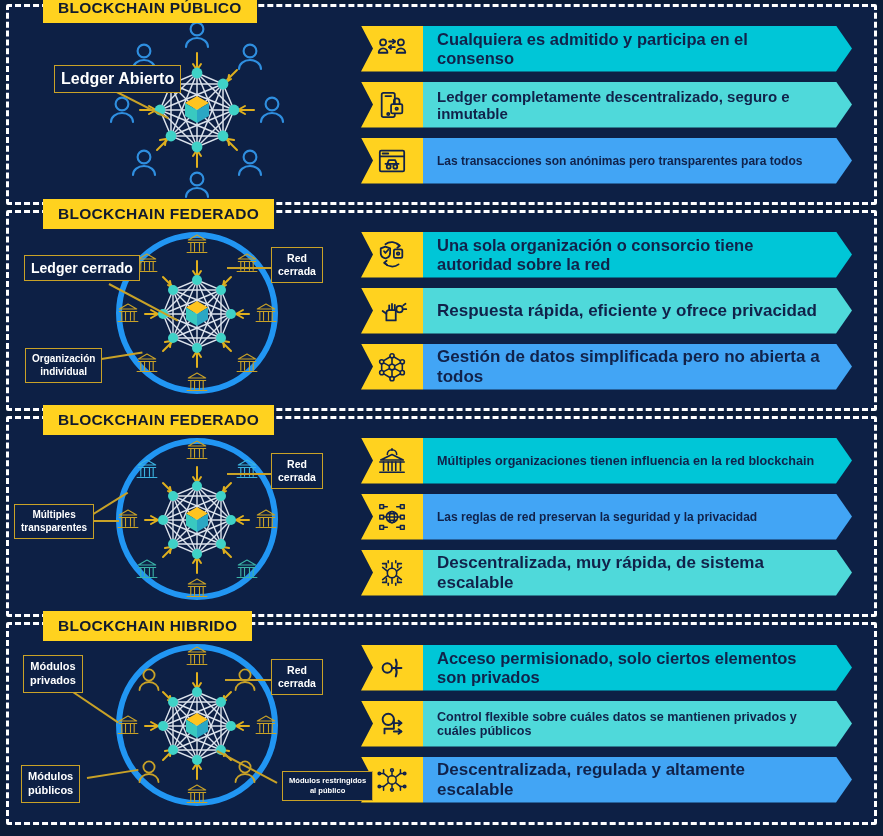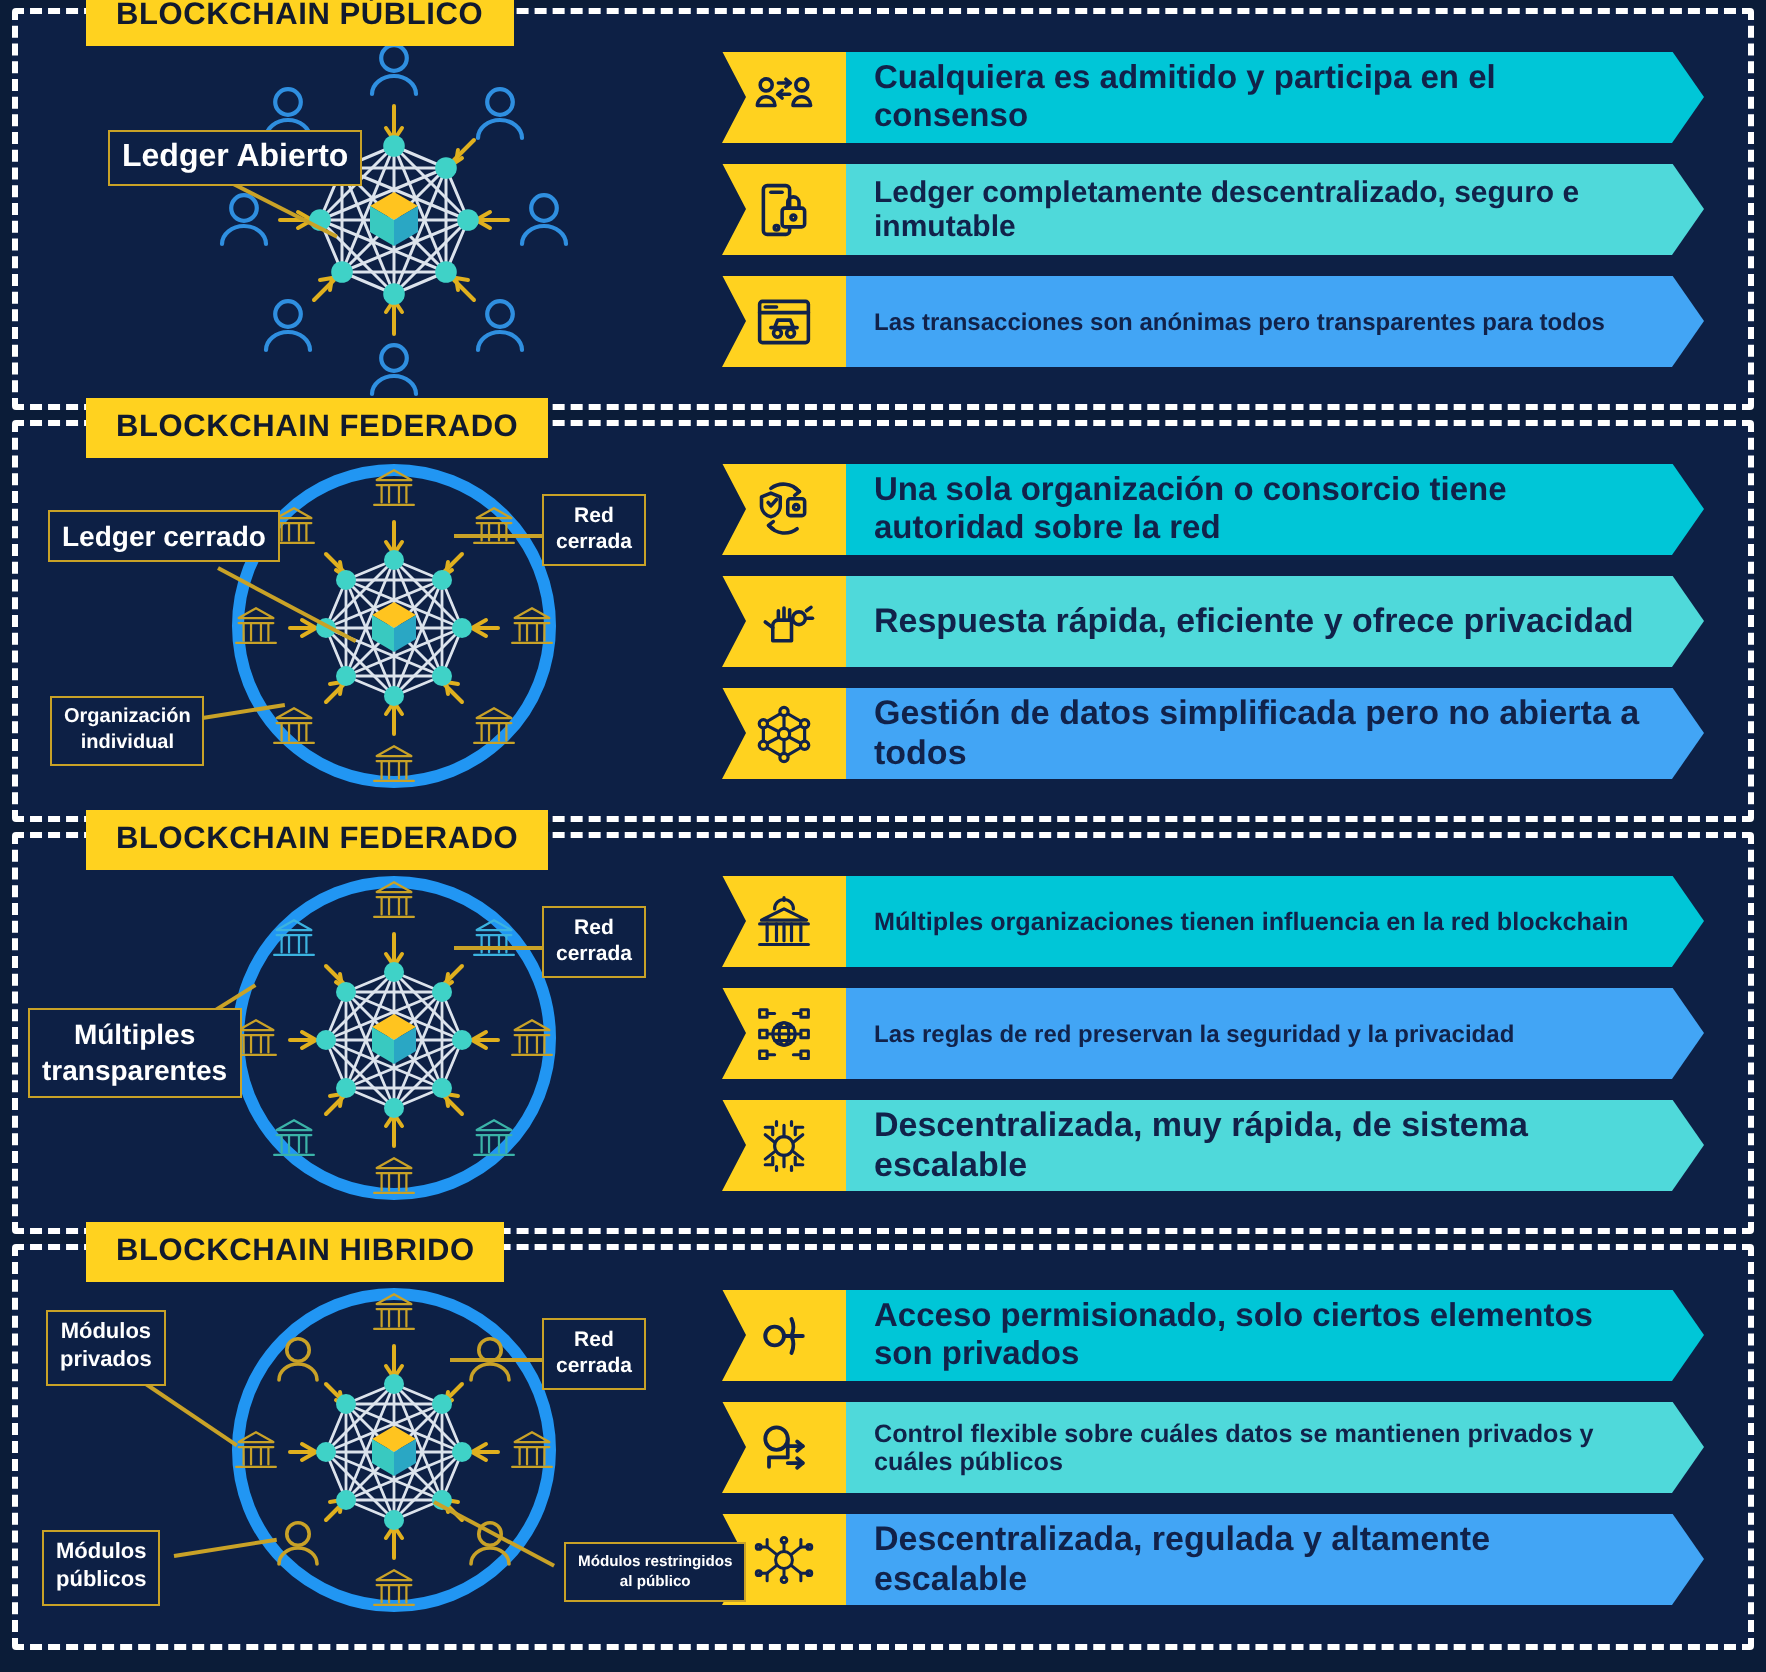--- a/index.html
+++ b/index.html
@@ -591,21 +591,21 @@
               <polygon points="11,-6.5 11,5.5 0,12 0,0" fill="#2aa7c4"></polygon>
             </g>
           </g>
         </svg>
         <div class="lead" style="left:218px; top:54px; width:48px; height:2px;"></div>
         <div class="callout" style="left:262px; top:34px; font-size:10.5px; line-height:1.25;">
           <span>Red</span><br><span>cerrada</span>
         </div>
         <div class="lead" style="left:78px; top:98px; width:48px; transform:rotate(-32deg); height:2px;"></div>
         <div class="lead" style="left:78px; top:101px; width:32px; height:2px;"></div>
-        <div class="callout" style="left:5px; top:85px; font-size:14px; line-height:1.25;">
+        <div class="callout" style="left:5px; top:85px; font-size:10px; line-height:1.25;">
           <span>Múltiples</span><br><span>transparentes</span>
         </div>
       </div>
 
       <div class="banners">
         <div class="banner c1 sm">
           <div class="chev">
             <svg class="ic" viewBox="0 0 32 32">
               <g stroke="#11224a" stroke-width="1.7" fill="none" stroke-linecap="round" stroke-linejoin="round">
                 <path d="M11,9 a5,5 0 0 1 10,0"></path>

